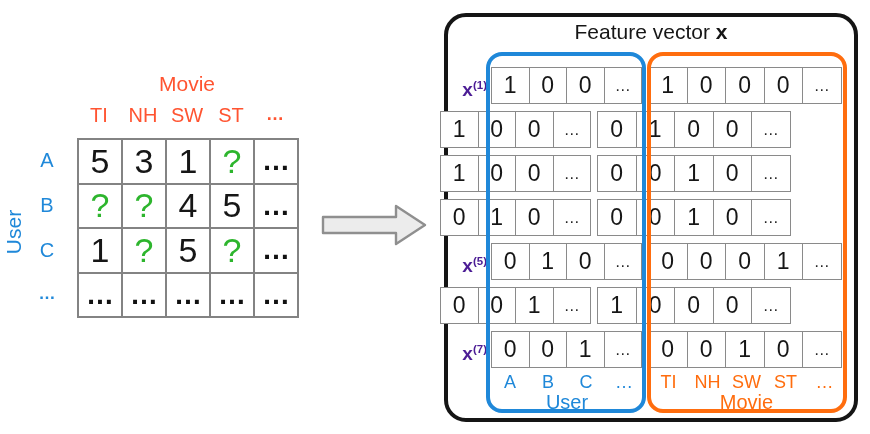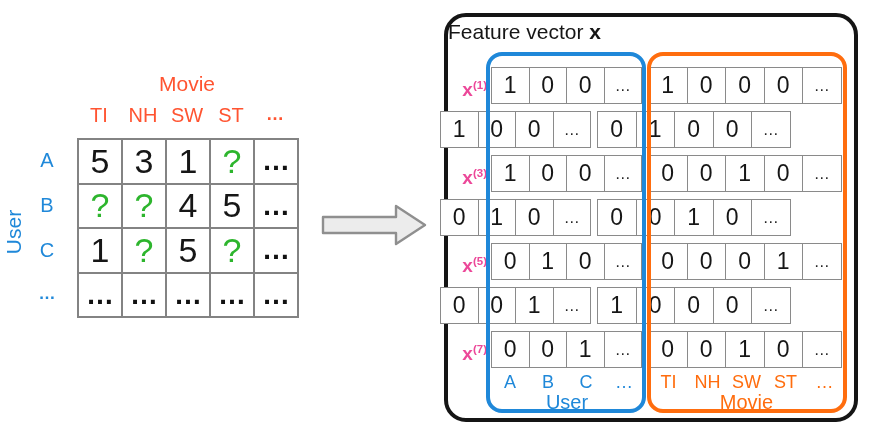--- a/index.html
+++ b/index.html
@@ -25,27 +25,27 @@
   .row-headers .dots{font-size:17px;font-weight:700;}
   .col-headers .dots{font-size:18px;font-weight:700;}
   .green{color:var(--unknown_green,#2db52d);}
 
   
   .arrow{position:absolute;left:320px;top:202px;}
 
   
   .rbox{position:absolute;left:444px;top:13px;width:414px;height:409px;box-sizing:border-box;
         border:4px solid var(--box_black,#151515);border-radius:22px;background:#fff;}
-  .rbox-title{position:absolute;left:448px;top:20px;width:406px;
+  .rbox-title{position:absolute;left:448px;top:20px;width:406px;text-align:center;
         font-size:21px;color:#161616;}
   .rbox-title .b{font-weight:700;}
 
   .vrow{position:absolute;left:440px;height:37px;display:flex;align-items:stretch;}
   .vlabel{width:47px;text-align:right;padding-right:4px;line-height:37px;
-        font-weight:700;font-size:19px;color:#ec4899;}
+        font-weight:700;font-size:19px;color:#4c1d95;}
   .vlabel sup{font-size:11.5px;font-weight:700;}
   .vtable{border-collapse:collapse;margin-top:0;}
   .vtable td{height:35px;border:1.5px solid #8a8a8a;text-align:center;vertical-align:middle;
         font-size:23px;padding:0;background:#fff;}
   .utable td{width:36.5px;}
   .mtable{margin-left:6px;}
   .mtable td{width:37.5px;}
   .vtable .dots{font-size:16px;font-weight:400;color:#222;}
 
   .bracket{position:absolute;top:52px;height:361px;box-sizing:border-box;
@@ -171,21 +171,20 @@
       <td class="cell">1</td>
       <td class="cell">0</td>
       <td class="cell">0</td>
       <td class="cell dots">…</td>
     </tr>
         </tbody>
       </table>
   </div>
 
   <div class="vrow" style="top:155px">
-    <div class="vlabel"><span>x</span><sup>(3)</sup></div>
     <table class="vtable utable">
         <tbody>
           <tr>
       <td class="cell">1</td>
       <td class="cell">0</td>
       <td class="cell">0</td>
       <td class="cell dots">…</td>
     </tr>
         </tbody>
       </table>

